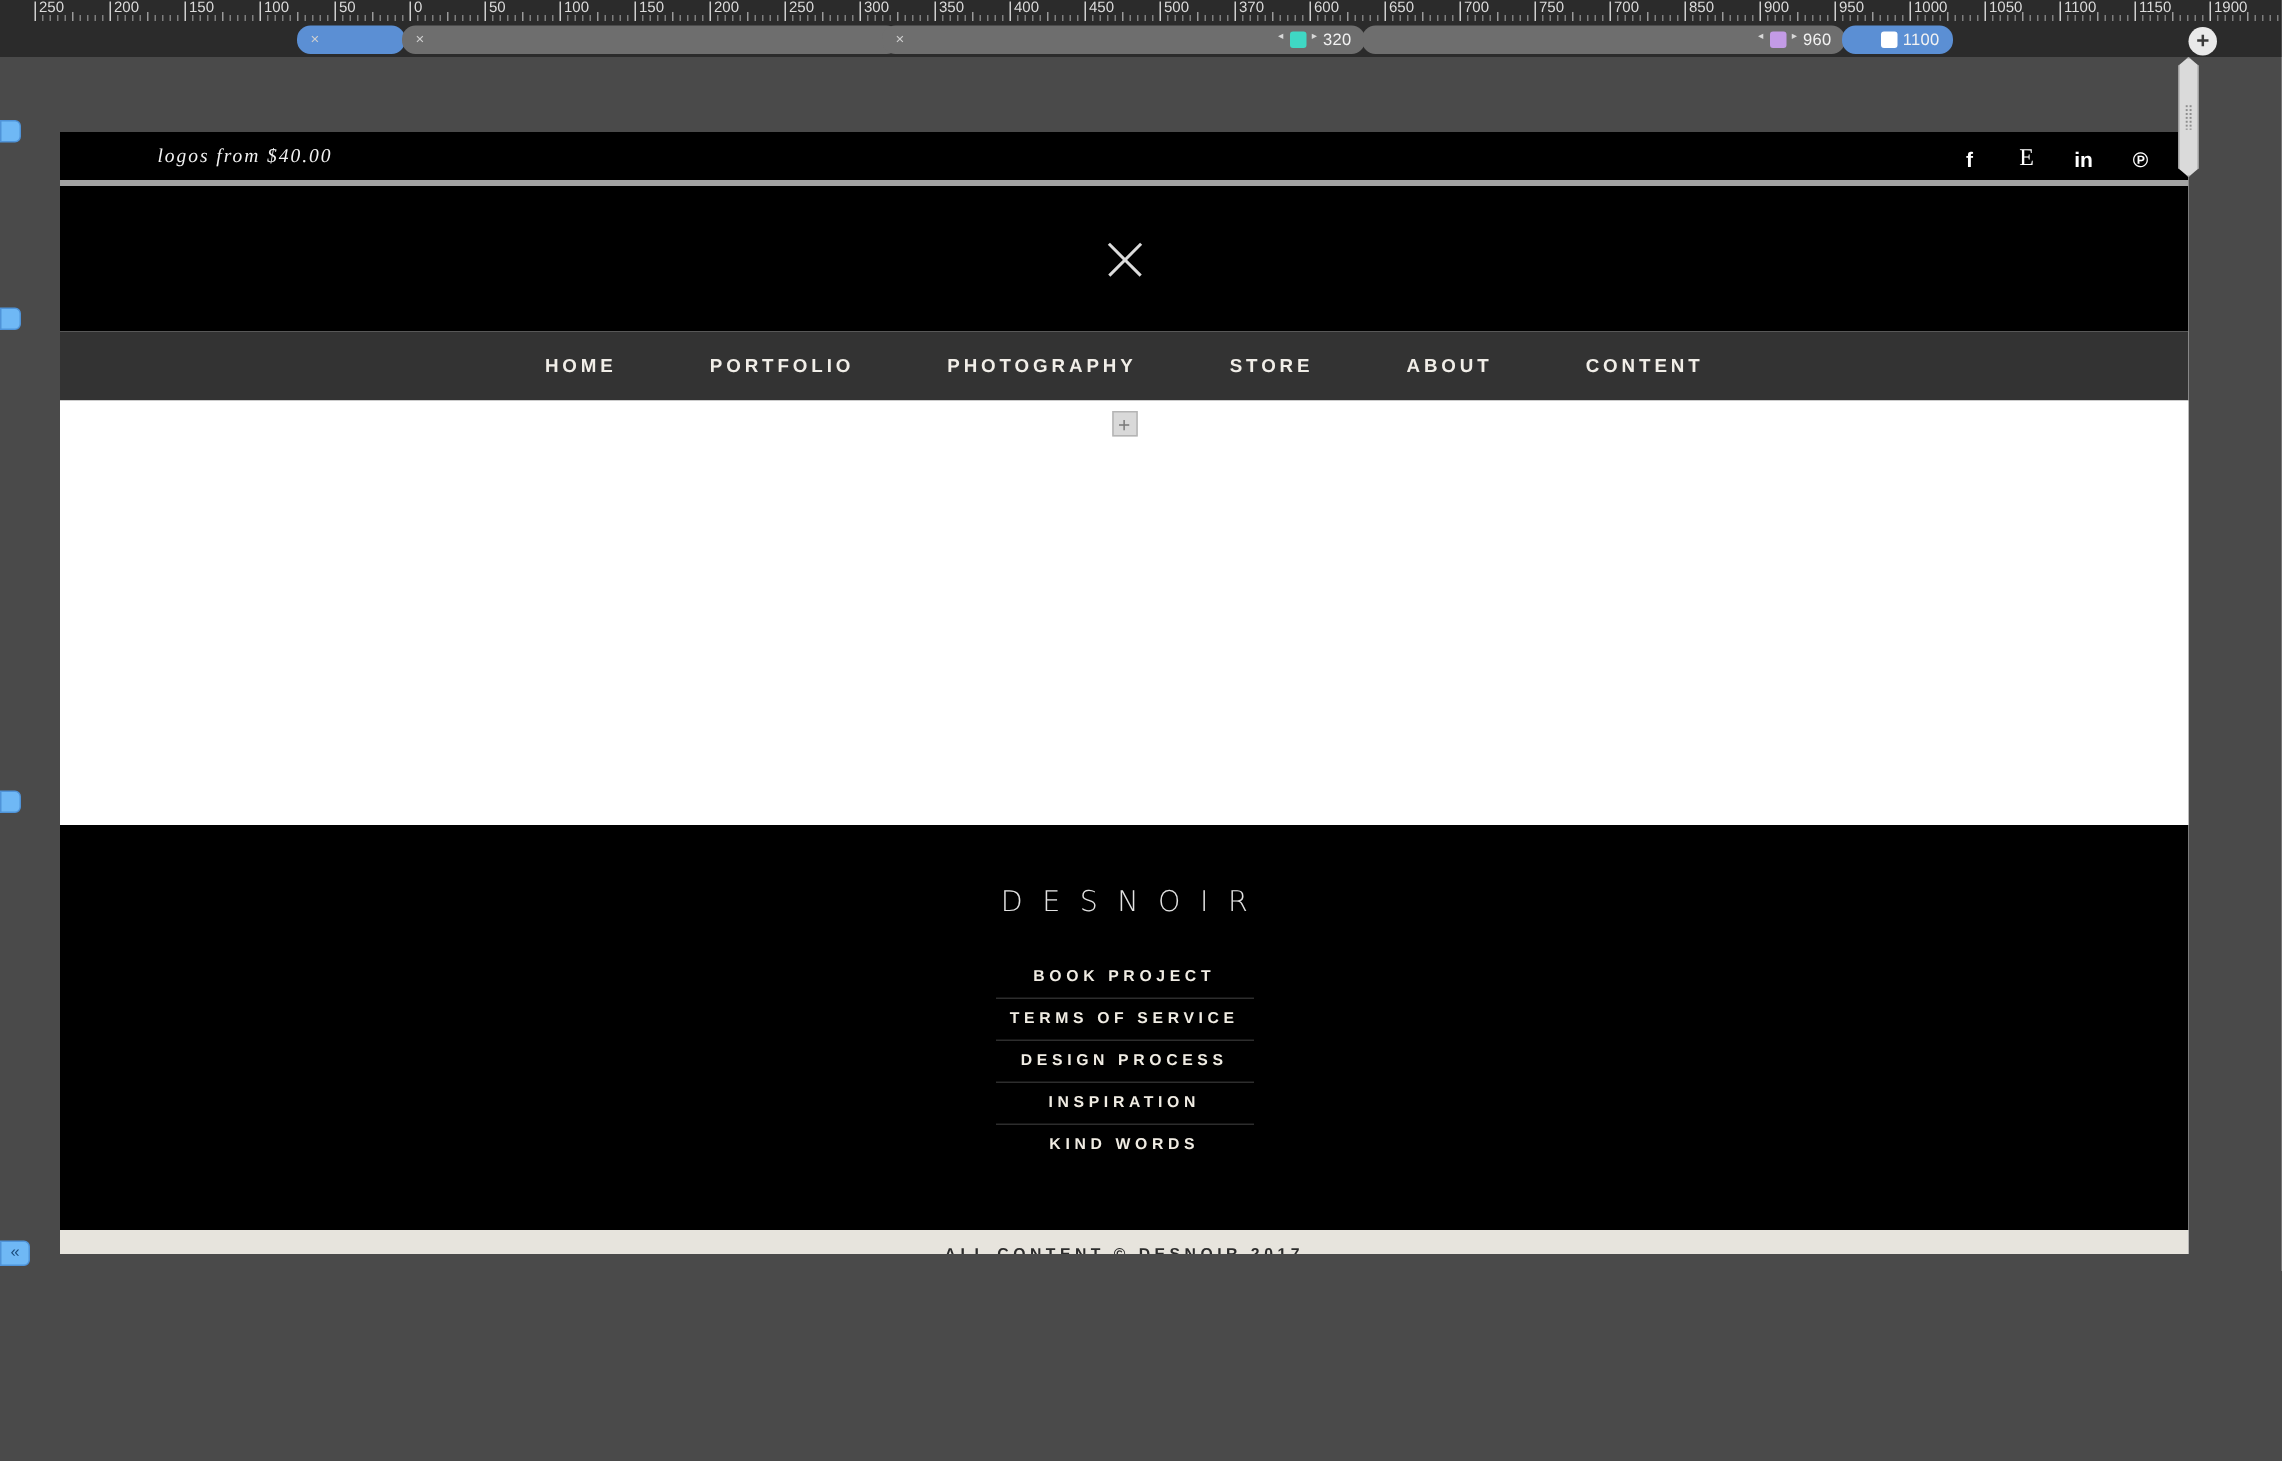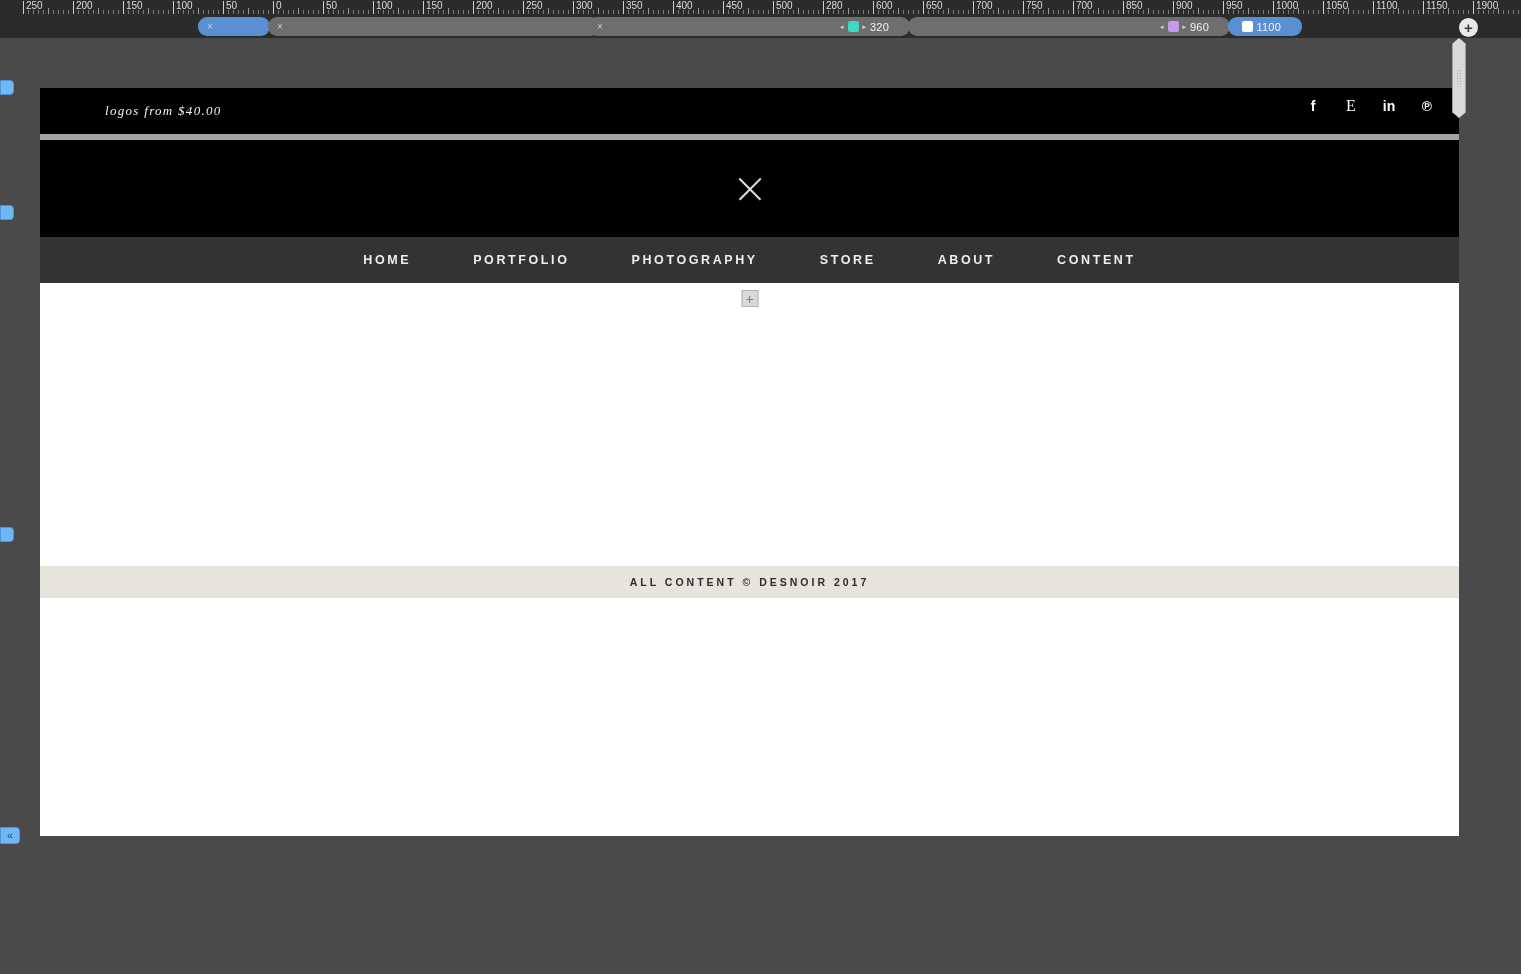--- a/index.html
+++ b/index.html
@@ -46,22 +46,22 @@
     font-size: 11px; color: #e6e6e6;
     overflow: hidden; white-space: nowrap;
   }
   .bp-seg.gray  { background: #6e6e6e; }
   .bp-seg.blue  { background: #5b8fd4; }
   .bp-x {
     font-size: 10px; color: #cfcfcf; margin-left: 9px;
     line-height: 1; cursor: pointer;
   }
   .bp-right {
-    position: absolute; right: 21px; top: 50%; transform: translateY(-50%);
-    display: flex; align-items: center; gap: 4px; font-size: 11px; color: #f0f0f0;
+    position: absolute; right: 9px; top: 50%; transform: translateY(-50%);
+    display: flex; gap: 4px; font-size: 11px; color: #f0f0f0;
   }
   .bp-arrow { font-size: 7px; color: #d8d8d8; line-height: 1; }
   .bp-swatch { width: 11px; height: 11px; border-radius: 2px; display: inline-block; }
   .bp-num { font-size: 11px; color: #f2f2f2; letter-spacing: .2px; }
 
   #bp-add {
     position: absolute; right: 43px; top: 18px;
     width: 19px; height: 19px; border-radius: 50%;
     background: #e9e9e9; color: #3a3a3a;
     display: flex; align-items: center; justify-content: center;
@@ -85,22 +85,22 @@
   
   #page-canvas {
     position: absolute; left: 40px; top: 88px;
     width: 1419px; height: 748px;
     background: #ffffff;
     overflow: hidden;
   }
 
   
   #announcement-bar {
-    height: 52px; background: #000;
-    border-bottom: 6px solid #a3a3a3;
+    height: 36px; background: #000;
+    border-bottom: 4px solid #a3a3a3;
     display: flex; align-items: center; position: relative;
   }
   #announce-text {
     margin-left: 65px;
     color: #f2f2f2;
     font-family: "Liberation Serif", serif;
     font-style: italic; font-size: 13px;
     letter-spacing: 1.3px;
   }
   #social-row {
@@ -375,21 +375,21 @@
       <div class="rtick minor" style="left: 778px;"></div>
       <div class="rtick minor" style="left: 783px;"></div>
       <div class="rtick minor" style="left: 788px;"></div>
       <div class="rtick minor" style="left: 793px;"></div>
       <div class="rtick mid" style="left: 798px;"></div>
       <div class="rtick minor" style="left: 803px;"></div>
       <div class="rtick minor" style="left: 808px;"></div>
       <div class="rtick minor" style="left: 813px;"></div>
       <div class="rtick minor" style="left: 818px;"></div>
       <div class="rtick major" style="left: 823px;"></div>
-      <div class="rlabel" style="left: 823px;">280</div>
+      <div class="rlabel" style="left: 823px;">370</div>
       <div class="rtick minor" style="left: 828px;"></div>
       <div class="rtick minor" style="left: 833px;"></div>
       <div class="rtick minor" style="left: 838px;"></div>
       <div class="rtick minor" style="left: 843px;"></div>
       <div class="rtick mid" style="left: 848px;"></div>
       <div class="rtick minor" style="left: 853px;"></div>
       <div class="rtick minor" style="left: 858px;"></div>
       <div class="rtick minor" style="left: 863px;"></div>
       <div class="rtick minor" style="left: 868px;"></div>
       <div class="rtick major" style="left: 873px;"></div>
@@ -604,20 +604,30 @@
       <div class="nav-item">ABOUT</div>
       <div class="nav-item">CONTENT</div>
     </nav>
 
   <div id="page-body">
     <div id="add-section-btn">
       <span>+</span>
     </div>
   </div>
 
+  <footer id="site-footer">
+    <div id="footer-brand">DESNOIR</div>
+    <div id="footer-links">
+        <div class="footer-link">BOOK PROJECT</div>
+        <div class="footer-link">TERMS OF SERVICE</div>
+        <div class="footer-link">DESIGN PROCESS</div>
+        <div class="footer-link">INSPIRATION</div>
+        <div class="footer-link">KIND WORDS</div>
+      </div>
+  </footer>
 
   <div id="copyright-bar">
     <div id="copyright-text">ALL CONTENT © DESNOIR 2017</div>
   </div>
 </div>
 
 <div id="vscrollbar">
   <div id="vscroll-thumb">
     <div id="vscroll-grip"></div>
   </div>

